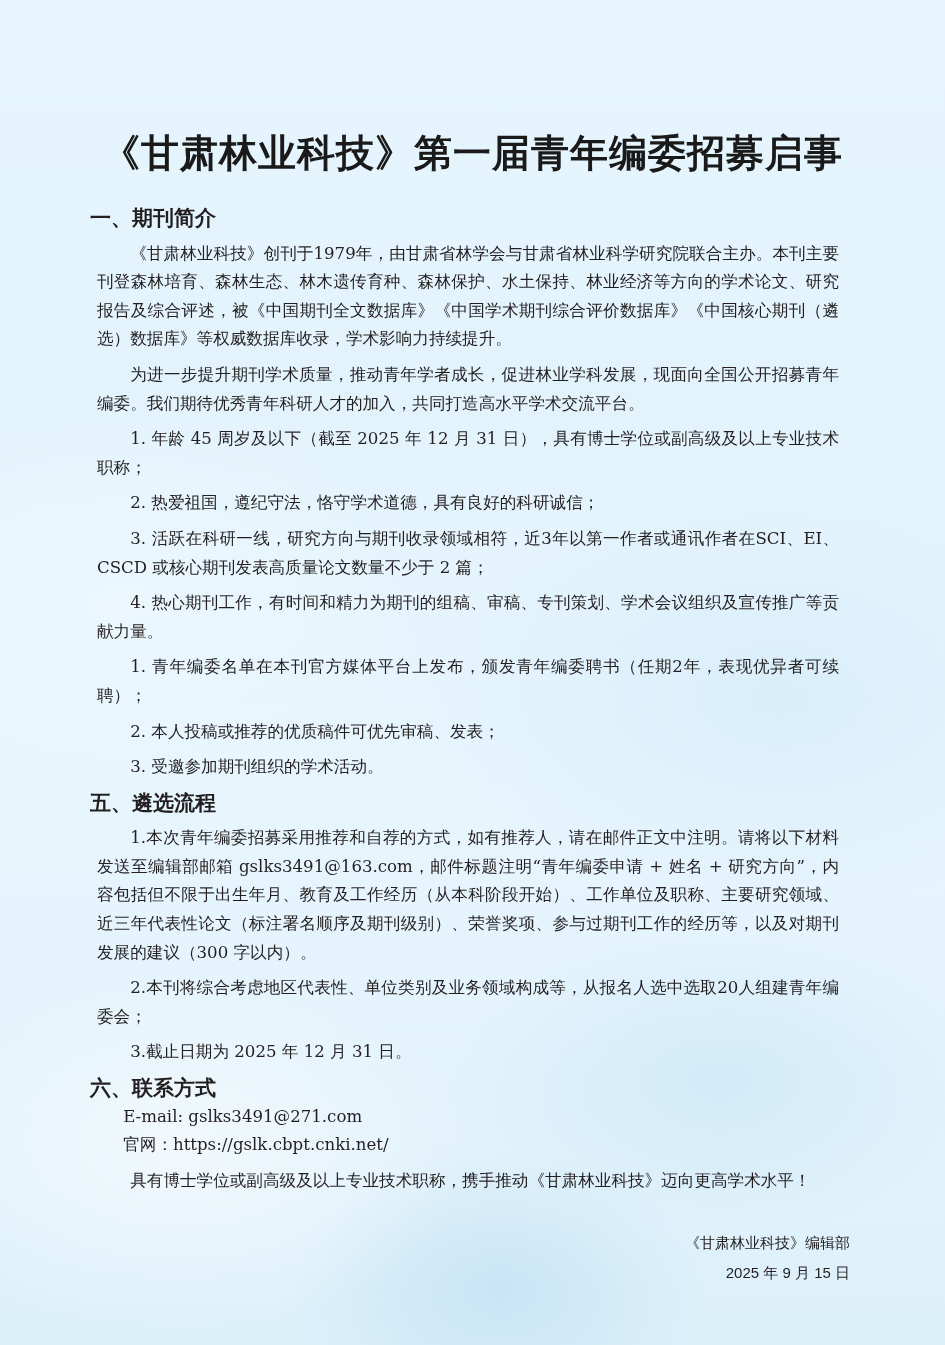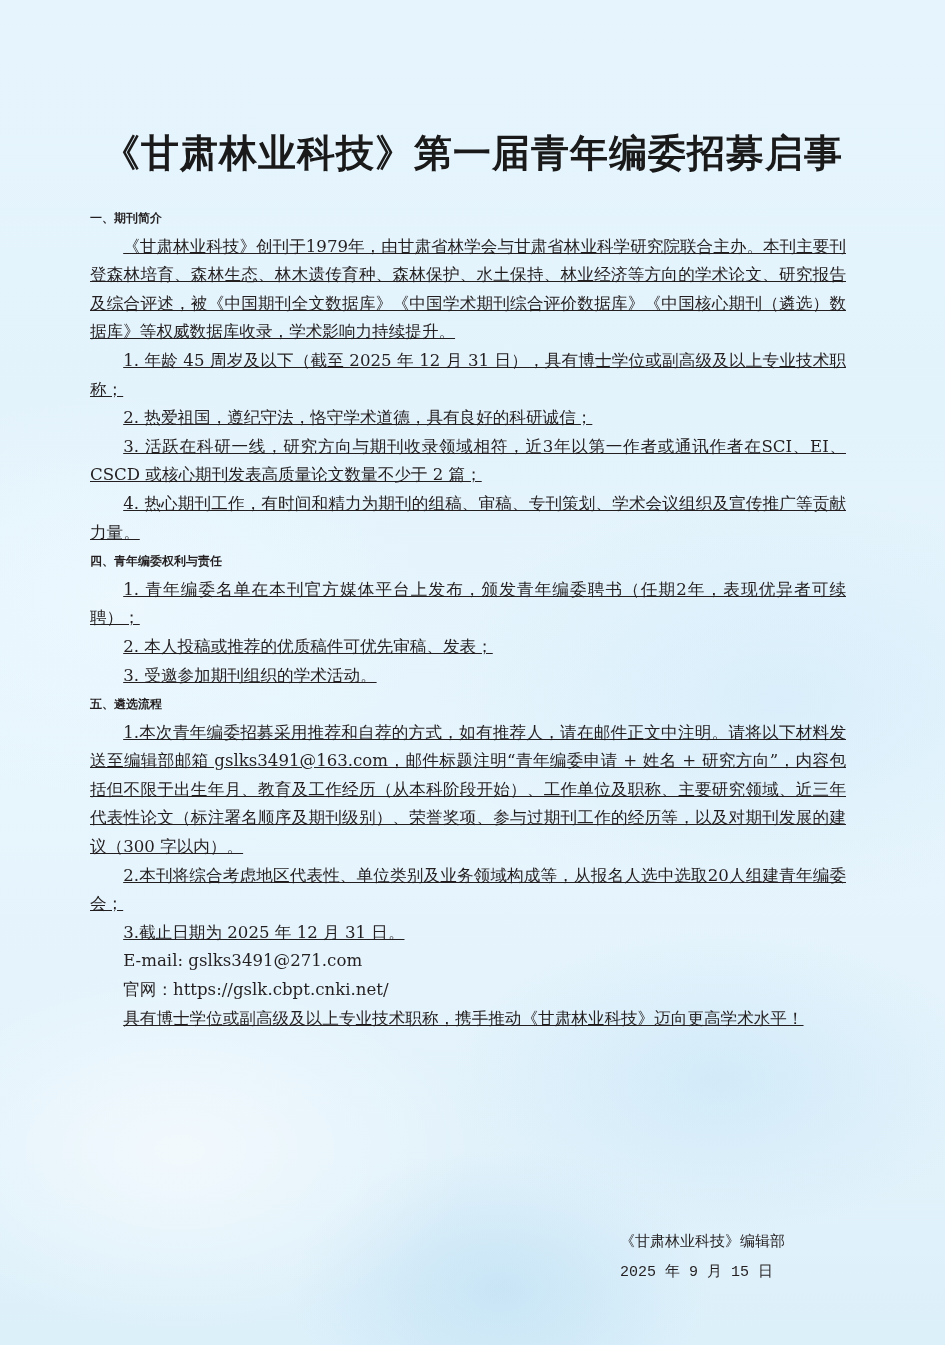--- a/index.html
+++ b/index.html
@@ -45,75 +45,75 @@
       position: absolute;
       left: 90px;
       top: 204px;
       width: 756px;
       font-size: 16.6px;
       line-height: 28.6px;
     }
     .heading {
       font-family: "DejaVu Sans", "Liberation Sans", sans-serif;
       font-weight: bold;
-      font-size: 12px;
+      font-size: 21px;
       height: 28.6px;
       white-space: nowrap;
     }
     .para {
       text-indent: 2em;
       text-align: justify;
       text-align-last: left;
-      margin: 0;
-      text-decoration: underline;
+      margin: 7px;
     }
     .contact-line {
       padding-left: 2em;
       white-space: nowrap;
     }
     .signature {
       position: absolute;
       left: 620px;
       top: 1228px;
       width: 230px;
-      text-align: left;
-      font-family: Liberation Mono, monospace;
+      text-align: right;
+      font-family: Liberation Sans, sans-serif;
       font-size: 15px;
       line-height: 30px;
       color: #231f20;
     }
   </style>
 </head>
 <body>
 
 <div class="page">
 
   <div class="title">《甘肃林业科技》第一届青年编委招募启事</div>
 
   <div class="content">
 
     <div class="heading">一、期刊简介</div>
     <p class="para">《甘肃林业科技》创刊于1979年，由甘肃省林学会与甘肃省林业科学研究院联合主办。本刊主要刊登森林培育、森林生态、林木遗传育种、森林保护、水土保持、林业经济等方向的学术论文、研究报告及综合评述，被《中国期刊全文数据库》《中国学术期刊综合评价数据库》《中国核心期刊（遴选）数据库》等权威数据库收录，学术影响力持续提升。</p>
 
+    <p class="para">为进一步提升期刊学术质量，推动青年学者成长，促进林业学科发展，现面向全国公开招募青年编委。我们期待优秀青年科研人才的加入，共同打造高水平学术交流平台。</p>
 
     <p class="para">1. 年龄 45 周岁及以下（截至 2025 年 12 月 31 日），具有博士学位或副高级及以上专业技术职称；</p>
     <p class="para">2. 热爱祖国，遵纪守法，恪守学术道德，具有良好的科研诚信；</p>
     <p class="para">3. 活跃在科研一线，研究方向与期刊收录领域相符，近3年以第一作者或通讯作者在SCI、EI、CSCD 或核心期刊发表高质量论文数量不少于 2 篇；</p>
     <p class="para">4. 热心期刊工作，有时间和精力为期刊的组稿、审稿、专刊策划、学术会议组织及宣传推广等贡献力量。</p>
 
-    <div class="heading">四、青年编委权利与责任</div>
     <p class="para">1. 青年编委名单在本刊官方媒体平台上发布，颁发青年编委聘书（任期2年，表现优异者可续聘）；</p>
     <p class="para">2. 本人投稿或推荐的优质稿件可优先审稿、发表；</p>
     <p class="para">3. 受邀参加期刊组织的学术活动。</p>
 
     <div class="heading">五、遴选流程</div>
     <p class="para">1.本次青年编委招募采用推荐和自荐的方式，如有推荐人，请在邮件正文中注明。请将以下材料发送至编辑部邮箱 gslks3491@163.com，邮件标题注明“青年编委申请 + 姓名 + 研究方向”，内容包括但不限于出生年月、教育及工作经历（从本科阶段开始）、工作单位及职称、主要研究领域、近三年代表性论文（标注署名顺序及期刊级别）、荣誉奖项、参与过期刊工作的经历等，以及对期刊发展的建议（300 字以内）。</p>
     <p class="para">2.本刊将综合考虑地区代表性、单位类别及业务领域构成等，从报名人选中选取20人组建青年编委会；</p>
     <p class="para">3.截止日期为 2025 年 12 月 31 日。</p>
 
+    <div class="heading">六、联系方式</div>
     <div class="contact-line">E-mail: gslks3491@271.com</div>
     <div class="contact-line">官网：https://gslk.cbpt.cnki.net/</div>
     <p class="para">具有博士学位或副高级及以上专业技术职称，携手推动《甘肃林业科技》迈向更高学术水平！</p>
 
   </div>
 
   <div class="signature">
     <div>《甘肃林业科技》编辑部</div>
     <div>2025 年 9 月 15 日</div>
   </div>

